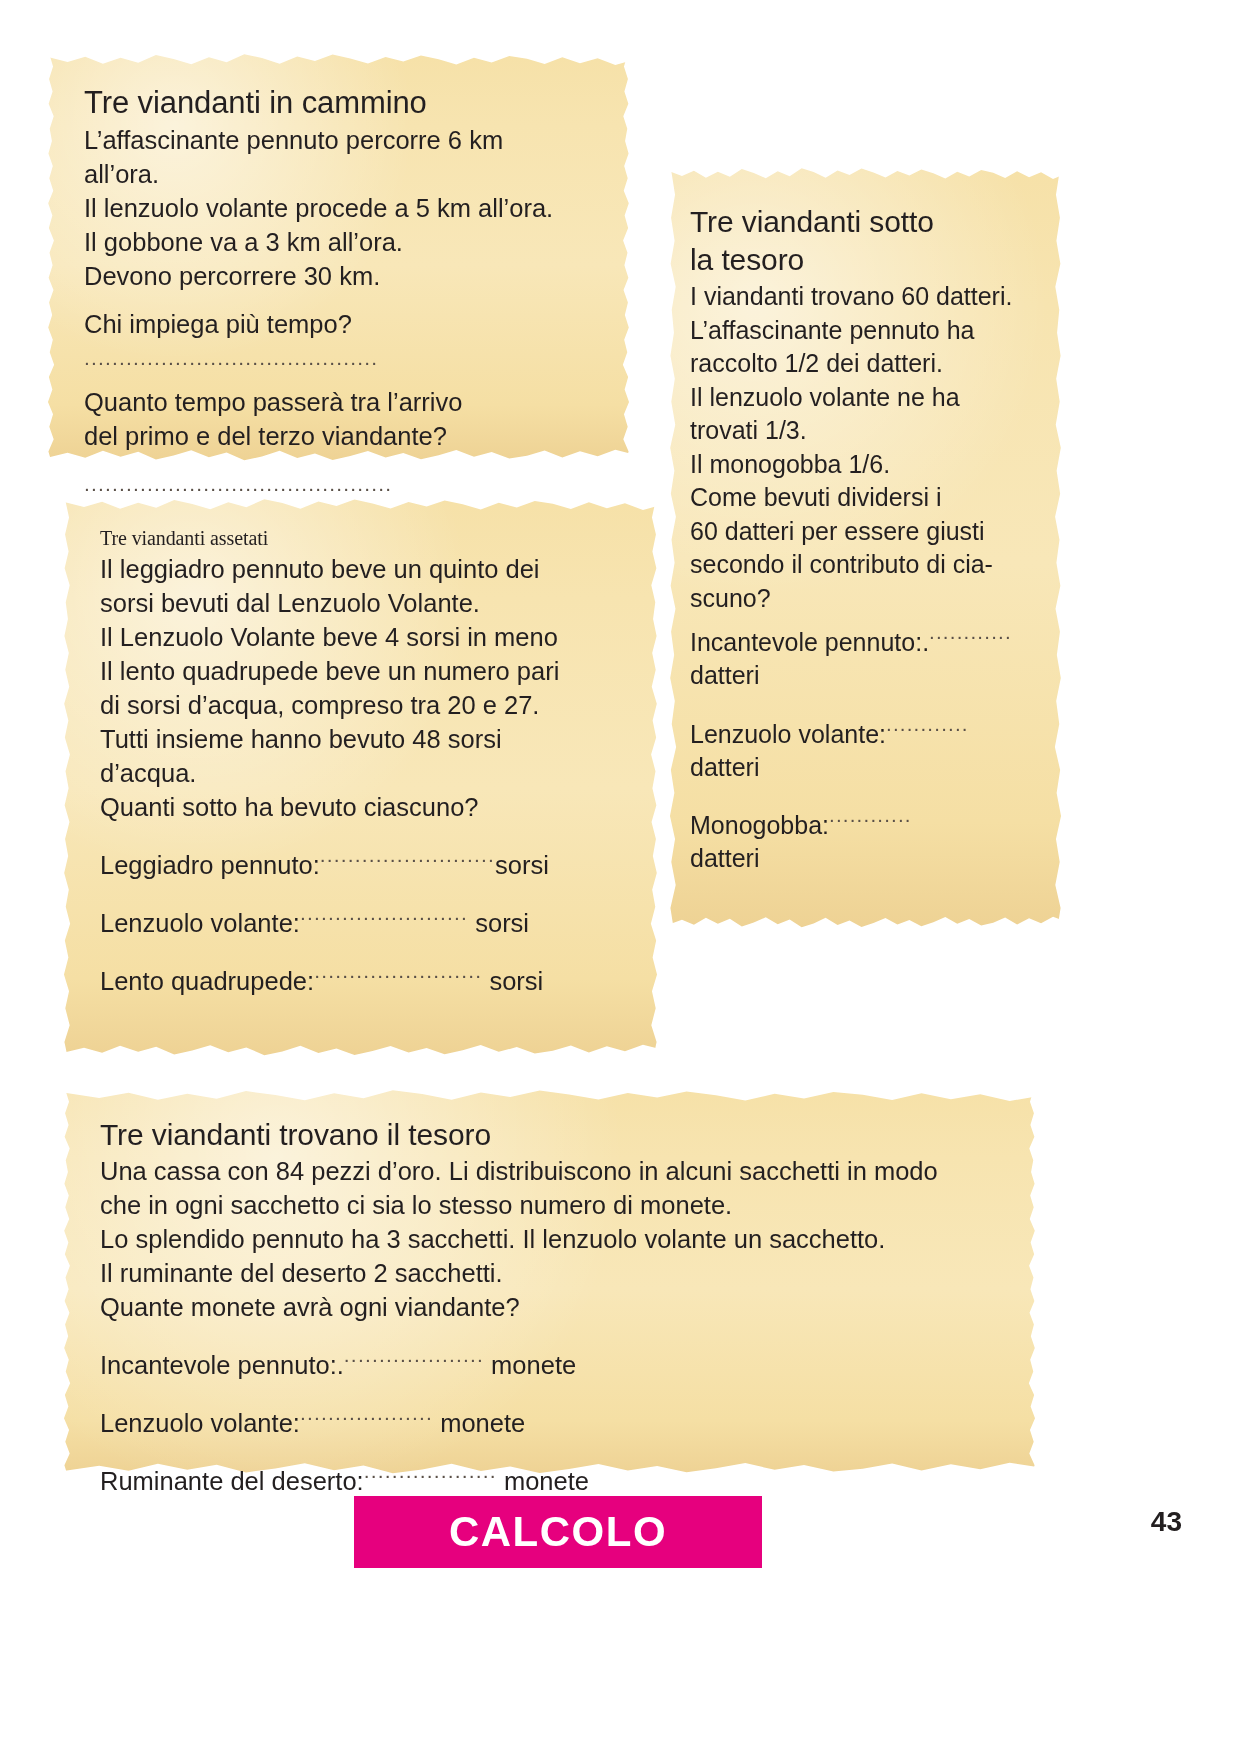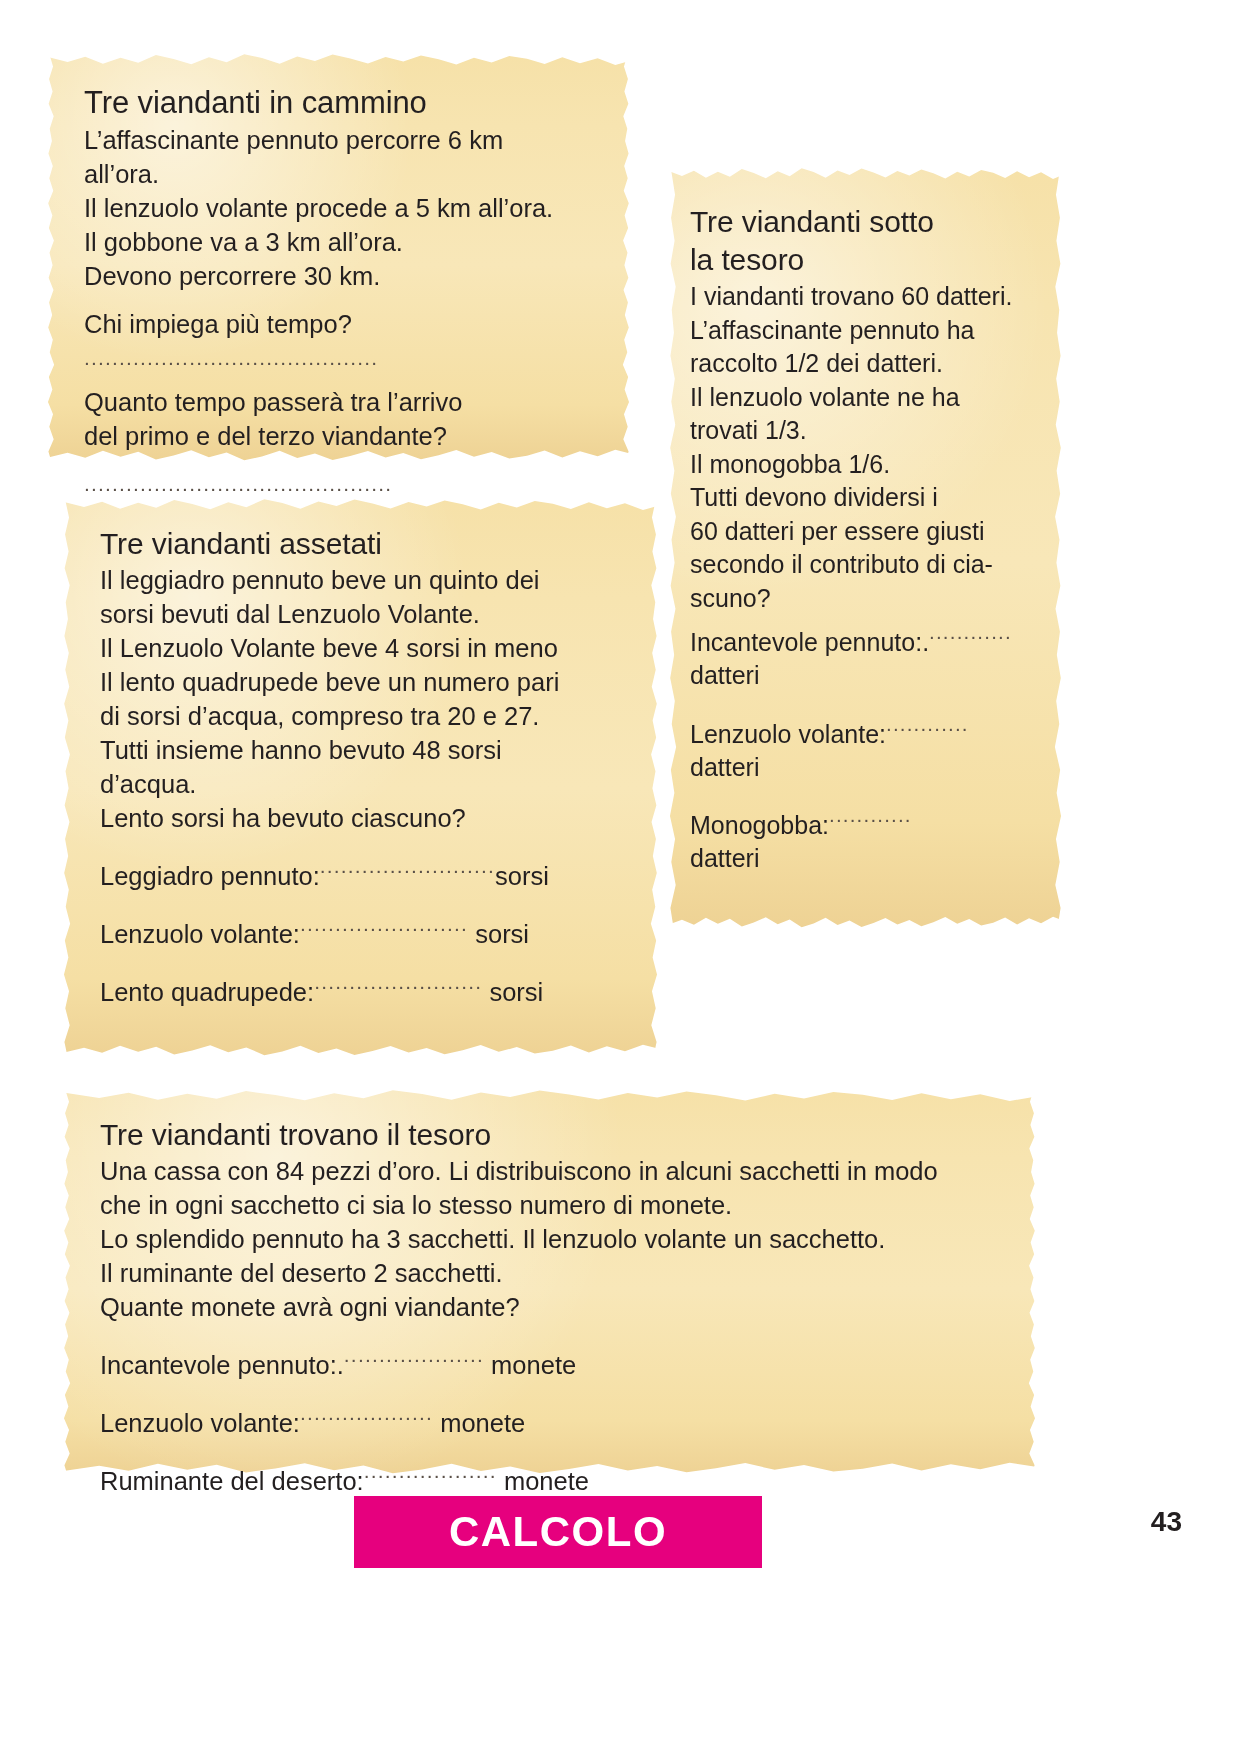--- a/index.html
+++ b/index.html
@@ -123,21 +123,21 @@
     left: 668px; top: 166px; width: 395px; height: 763px;
     padding: 38px 22px 26px 22px;
   }
   #card-palma h2.card-title { font-size: 30px; line-height: 36px; }
   #card-palma p.line { font-size: 25px; line-height: 33.5px; }
 
   #card-assetati {
     left: 62px; top: 497px; width: 597px; height: 560px;
     padding: 30px 24px 22px 38px;
   }
-  #card-assetati h2.card-title { font-size: 30px; }
+  #card-assetati h2.card-title { font-size: 20px; font-family: Liberation Serif, serif; }
   #card-assetati p.line { font-size: 25.5px; line-height: 34px; }
 
   #card-tesoro {
     left: 62px; top: 1088px; width: 975px; height: 387px;
     padding: 30px 28px 22px 38px;
   }
   #card-tesoro h2.card-title { font-size: 30px; }
   #card-tesoro p.line { font-size: 25.5px; line-height: 34px; }
 
   
@@ -198,21 +198,21 @@
   <span class="card-edge-r"></span>
   <div class="card-inner">
     <h2 class="card-title">Tre viandanti sotto</h2>
     <h2 class="card-title">la tesoro</h2>
     <p class="line">I viandanti trovano 60 datteri.</p>
     <p class="line">L’affascinante pennuto ha</p>
     <p class="line">raccolto 1/2 dei datteri.</p>
     <p class="line">Il lenzuolo volante ne ha</p>
     <p class="line">trovati 1/3.</p>
     <p class="line">Il monogobba 1/6.</p>
-    <p class="line">Tutti devono dividersi i</p>
+    <p class="line">Come bevuti dividersi i</p>
     <p class="line">60 datteri per essere giusti</p>
     <p class="line">secondo il contributo di cia-</p>
     <p class="line">scuno?</p>
 
     <p class="line">
       <span>Incantevole pennuto:.</span><span class="dots">............</span>
     </p>
     <p class="line">datteri</p>
     <div class="gap"></div>
     <p class="line">
@@ -232,21 +232,21 @@
   <span class="card-edge-r"></span>
   <div class="card-inner">
     <h2 class="card-title">Tre viandanti assetati</h2>
     <p class="line">Il leggiadro pennuto beve un quinto dei</p>
     <p class="line">sorsi bevuti dal Lenzuolo Volante.</p>
     <p class="line">Il Lenzuolo Volante beve 4 sorsi in meno</p>
     <p class="line">Il lento quadrupede beve un numero pari</p>
     <p class="line">di sorsi d’acqua, compreso tra 20 e 27.</p>
     <p class="line">Tutti insieme hanno bevuto 48 sorsi</p>
     <p class="line">d’acqua.</p>
-    <p class="line">Lento sorsi ha bevuto ciascuno?</p>
+    <p class="line">Quanti sotto ha bevuto ciascuno?</p>
     <div class="gap"></div>
     <p class="line">
       <span>Leggiadro pennuto:</span><span class="dots">.........................</span><span>sorsi</span>
     </p>
     <div class="gap"></div>
     <p class="line">
       <span>Lenzuolo volante:</span><span class="dots">........................</span><span> sorsi</span>
     </p>
     <div class="gap"></div>
     <p class="line">

